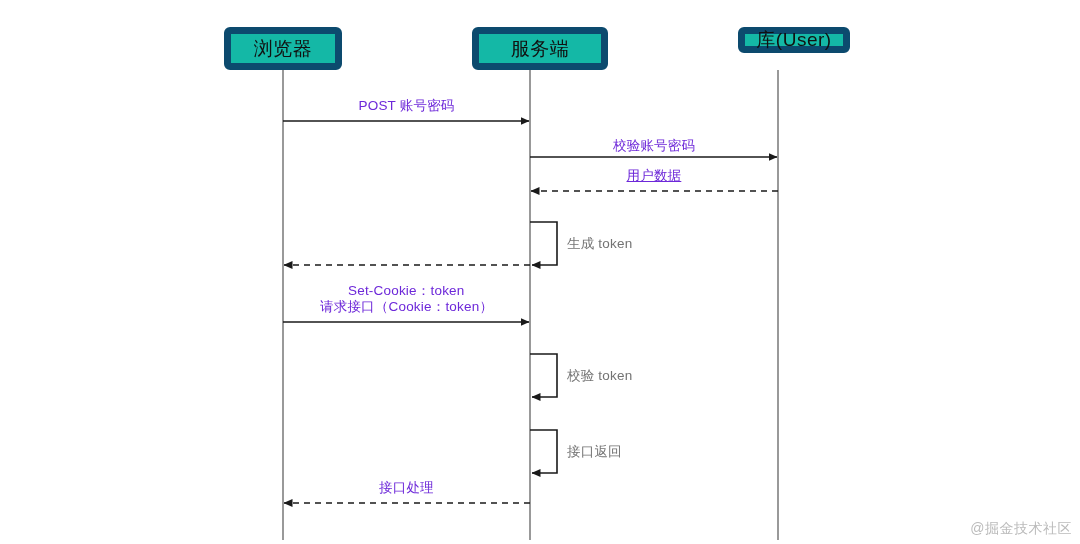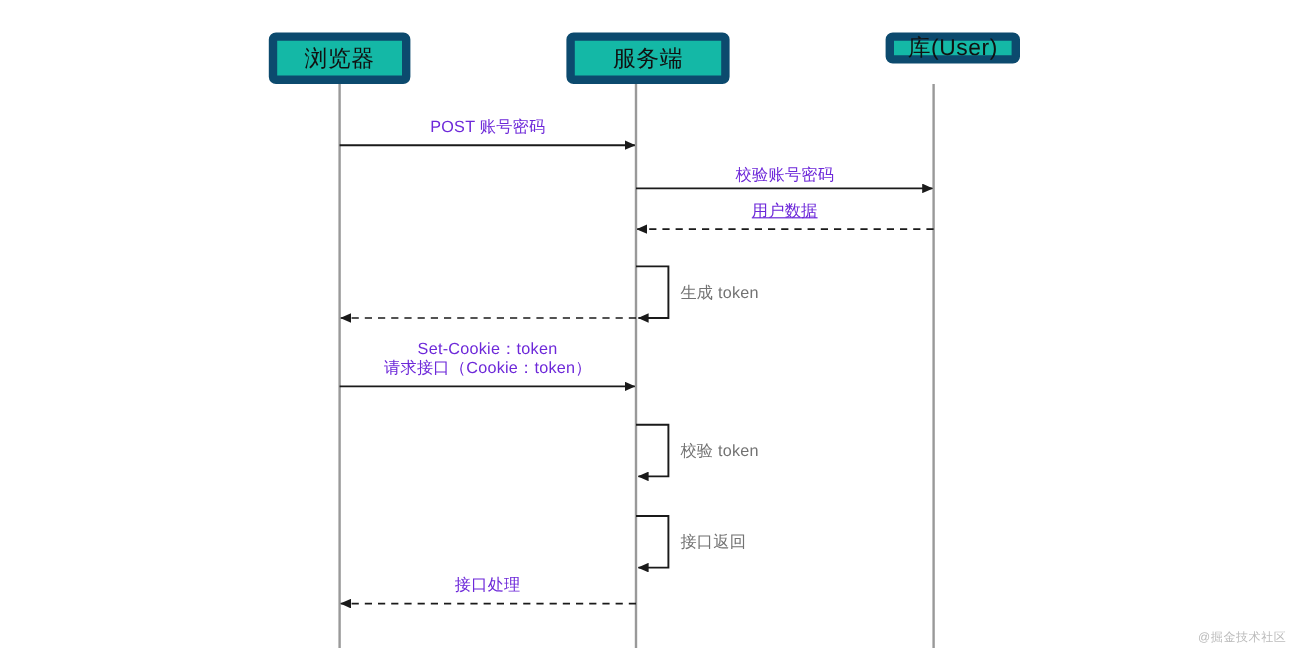--- a/index.html
+++ b/index.html
@@ -45,21 +45,21 @@
     position: absolute;
     font-size: 13.5px;
     color: #737373;
     white-space: nowrap;
     letter-spacing: 0.2px;
   }
   .watermark {
     position: absolute;
     right: 8px;
     bottom: 6px;
-    font-size: 10px;
+    font-size: 14px;
     color: #bbbbbb;
     letter-spacing: 0.5px;
     white-space: nowrap;
   }
 </style>
 </head>
 <body>
 
 <svg id="canvas" viewBox="0 0 1080 544" xmlns="http://www.w3.org/2000/svg">
   <defs>

